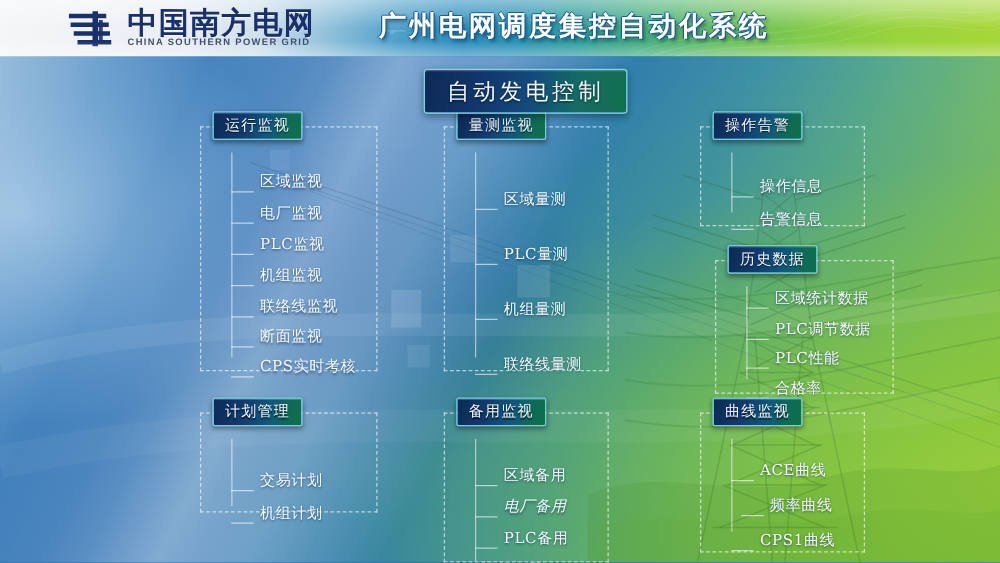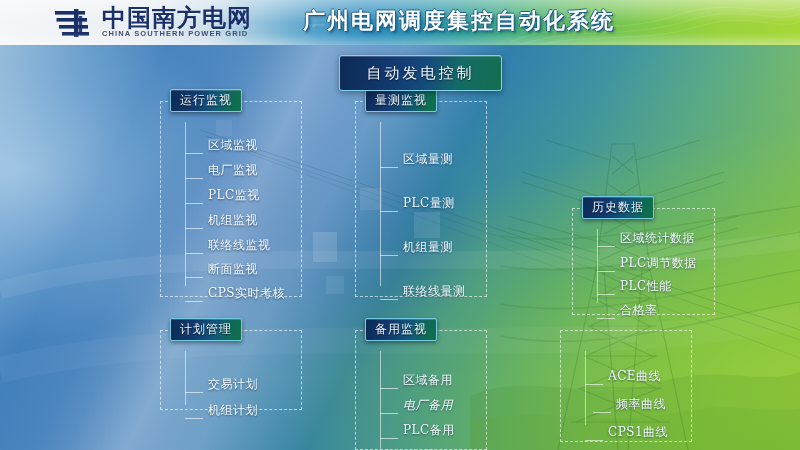--- a/index.html
+++ b/index.html
@@ -113,21 +113,21 @@
   .main-title {
     position:absolute; left:339px; top:55px; width:163px; height:36px; z-index:12;
     border:1px solid #7fd2e8;
     border-radius:3px;
     background:linear-gradient(100deg, #0d2a55 0%, #12386e 30%, #14497c 52%, #146b66 74%, #136f4e 100%);
     box-shadow:0 2px 6px rgba(0,0,0,.35), inset 0 1px 0 rgba(255,255,255,.22);
     display:flex; align-items:center; justify-content:center;
   }
   .main-title span {
     font-family:Liberation Sans, sans-serif;
-    font-size:15px; color:#f2f8ff; letter-spacing:3px; font-weight:normal;
+    font-size:18px; color:#f2f8ff; letter-spacing:3px; font-weight:normal;
     text-shadow:0 1px 2px rgba(0,0,0,.65);
   }
 
   
   .panel {
     position:absolute; z-index:10;
     border:1px dashed rgba(255,255,255,.62);
   }
   .panel-head {
     position:absolute; left:9px; top:-13px; height:23px;
@@ -314,20 +314,36 @@
         <div class="leaf-dash"></div>
         <div class="leaf-label">机组量测</div>
       </div>
       <div class="leaf" style="left:24px; top:182px;">
         <div class="leaf-dash"></div>
         <div class="leaf-label">联络线量测</div>
       </div>
     </div>
   </div>
 
+  <div class="panel" id="p2" style="left:560px; top:101px; width:132px; height:80px;">
+    <div class="panel-head">
+      <span>操作告警</span>
+    </div>
+    <div class="tree">
+      <div class="tree-spine" style="left:24px; top:20px; height:48px;"></div>
+      <div class="leaf" style="left:24px; top:40px;">
+        <div class="leaf-dash"></div>
+        <div class="leaf-label">操作信息</div>
+      </div>
+      <div class="leaf" style="left:24px; top:66px;">
+        <div class="leaf-dash"></div>
+        <div class="leaf-label">告警信息</div>
+      </div>
+    </div>
+  </div>
 
   <div class="panel" id="p3" style="left:572px; top:208px; width:143px; height:107px;">
     <div class="panel-head">
       <span>历史数据</span>
     </div>
     <div class="tree">
       <div class="tree-spine" style="left:24px; top:20px; height:74px;"></div>
       <div class="leaf" style="left:24px; top:47px;">
         <div class="leaf-dash"></div>
         <div class="leaf-label">PLC调节数据</div>
@@ -383,20 +399,23 @@
         <div class="leaf-label">PLC备用</div>
       </div>
       <div class="leaf" style="left:24px; top:117px;">
 
         <div class="leaf-label">机组备用</div>
       </div>
     </div>
   </div>
 
   <div class="panel" id="p6" style="left:560px; top:330px; width:132px; height:112px;">
+    <div class="panel-head">
+      <span>曲线监视</span>
+    </div>
     <div class="tree">
       <div class="tree-spine" style="left:24px; top:20px; height:74px;"></div>
       <div class="leaf" style="left:24px; top:38px;">
         <div class="leaf-dash"></div>
         <div class="leaf-label">ACE曲线</div>
       </div>
       <div class="leaf" style="left:32px; top:66px;">
         <div class="leaf-dash"></div>
         <div class="leaf-label">频率曲线</div>
       </div>

